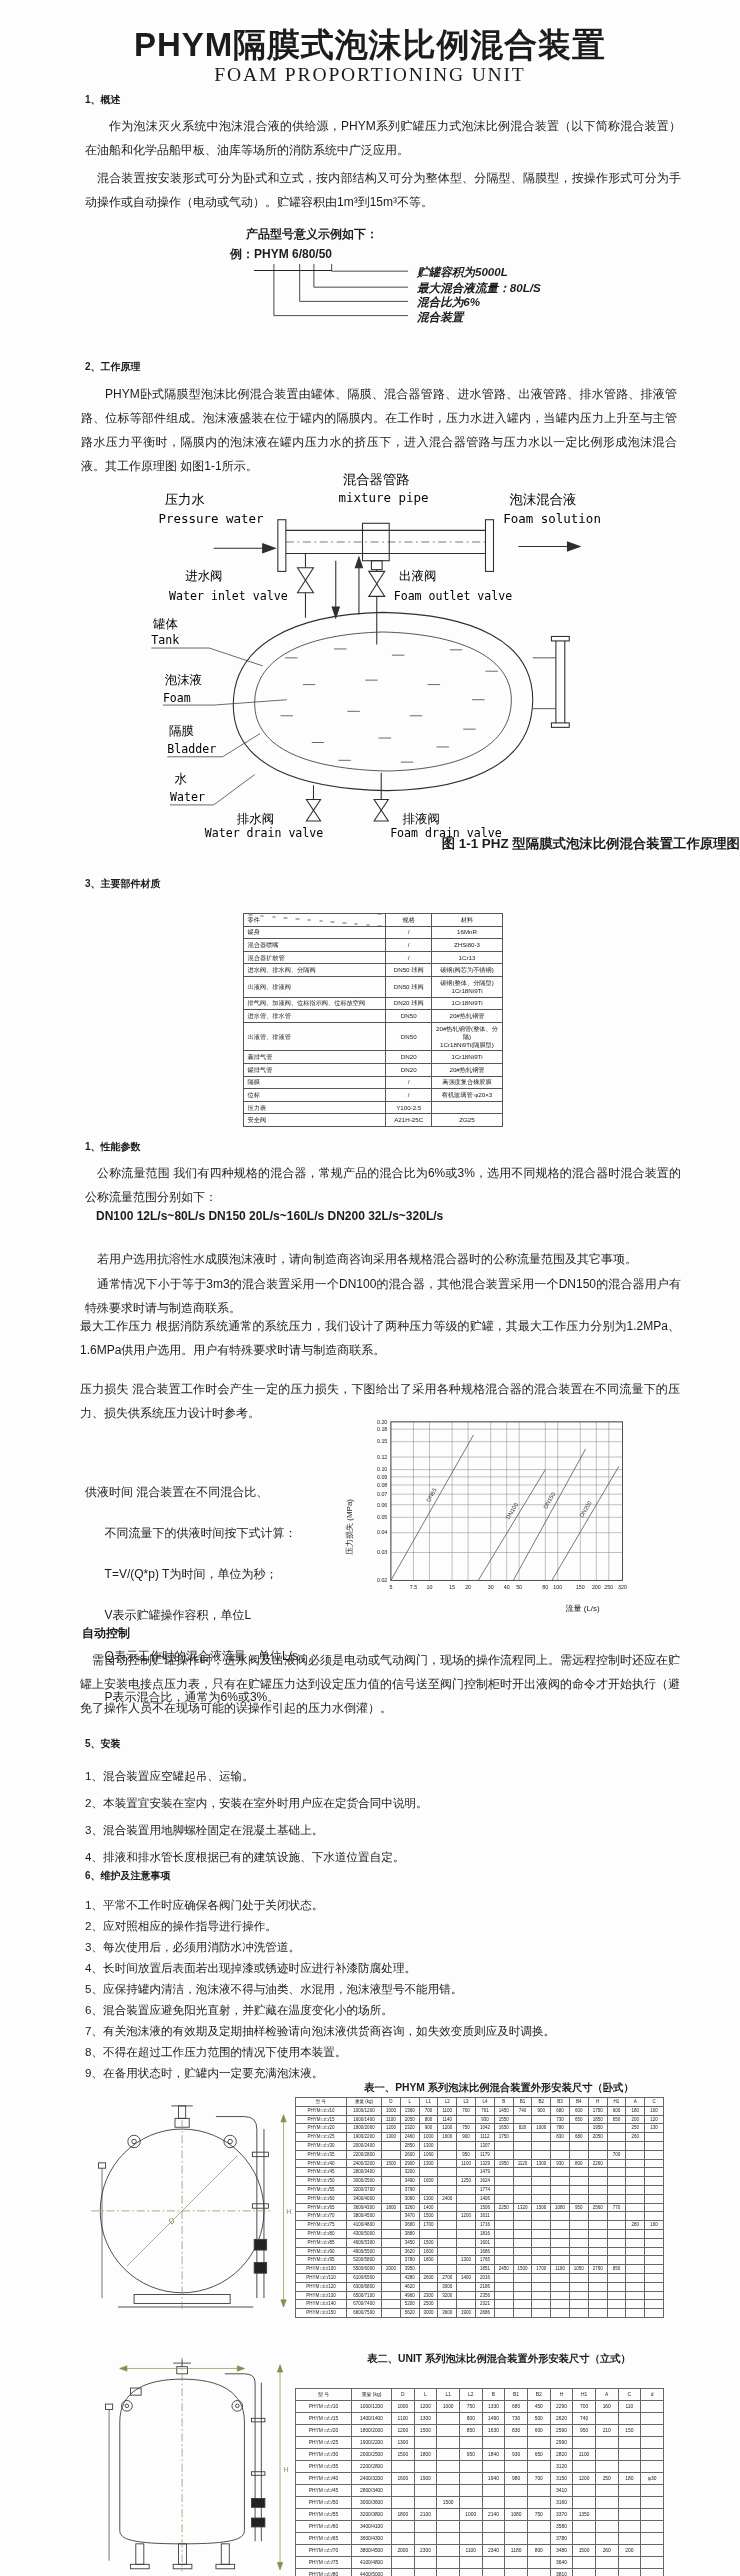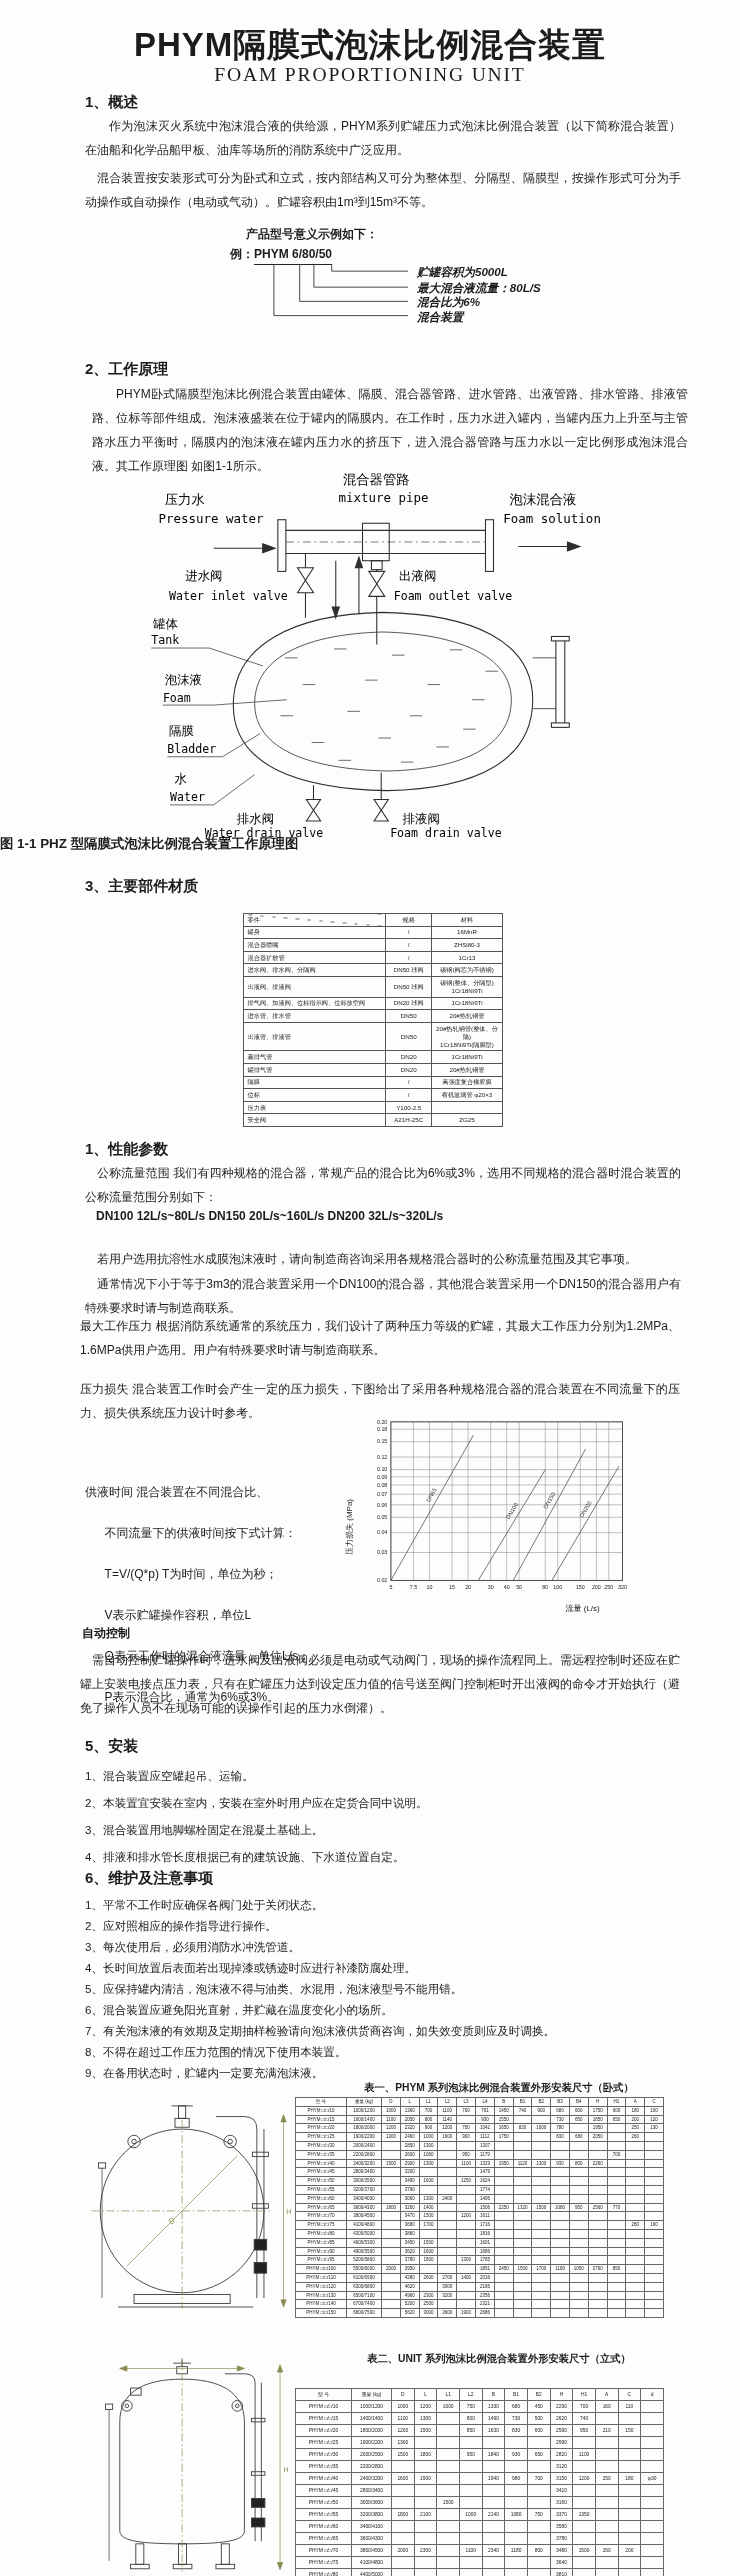--- a/index.html
+++ b/index.html
@@ -2,31 +2,31 @@
 <html style="font-size:14.3px"><head>
 <meta charset="utf-8">
 <style>
   html,body{margin:0;padding:0;background:#e8e8e8;}
   .page{position:relative;width:740px;height:2576px;background:#fdfdfd;color:#1c1c1c;
         font-family:"Liberation Sans",sans-serif;overflow:hidden;margin:0 auto;}
   .abs{position:absolute;}
   .title{left:0;top:23px;width:740px;text-align:center;font-size:33px;font-weight:900;letter-spacing:0.9px;}
   .subtitle{left:0;top:64px;width:740px;text-align:center;font-size:19.6px;letter-spacing:1.8px;
             font-family:"Liberation Serif",serif;}
-  .h{font-size:15px;font-weight:bold;}
+  .h{font-size:10px;font-weight:bold;}
   .body{font-size:12px;line-height:24px;text-align:justify;margin:0;}
   .ind2{text-indent:2em;}
   .ind1{text-indent:1em;}
   .bold{font-weight:bold;}
   .item{font-size:11.6px;}
   .inst .item{line-height:27px;}
   .maint .item{line-height:21px;}
   .supply div{font-size:12px;line-height:23px;margin-top:18px;}
   .supply .s-ind{padding-left:19.6px;}
-  .code-underline{border-bottom:0.9px solid #222;padding-bottom:3px;}
+  .code-underline{border-bottom:0.9px solid #222;padding-bottom:9px;}
   .callout-label{font-size:11.6px;font-weight:bold;line-height:15.6px;font-style:italic;}
   .caption{font-size:13.4px;font-weight:600;}
   
   .mat table{border-collapse:collapse;width:260px;table-layout:fixed;}
   .mat th,.mat td{border:0.9px solid #555;font-size:6.2px;line-height:8px;padding:1.8px 1.8px;
                   text-align:center;white-space:pre-line;font-weight:normal;}
   .mat th:nth-child(1),.mat td:nth-child(1){width:136px;text-align:left;padding-left:3.6px;}
   .mat th:nth-child(2),.mat td:nth-child(2){width:41px;}
   .mat th:nth-child(1){background:linear-gradient(to top right,#fdfdfd 49.4%,#666 49.4%,#666 50.6%,#fdfdfd 50.6%);
                        vertical-align:bottom;}
@@ -66,21 +66,21 @@
       <polyline points="48,0 48,42 170,42"></polyline>
       <polyline points="19,0 19,58 170,58"></polyline>
     </g>
   </svg>
   <div class="abs callout-label" style="left:417px;top:264px">贮罐容积为5000L</div>
   <div class="abs callout-label" style="left:417px;top:280px">最大混合液流量：80L/S</div>
   <div class="abs callout-label" style="left:417px;top:294px">混合比为6%</div>
   <div class="abs callout-label" style="left:417px;top:309px">混合装置</div>
 
   <div class="abs h" style="left:85px;top:360px">2、工作原理</div>
-  <p class="abs body ind2" style="left:92px;top:382px;width:596px">PHYM卧式隔膜型泡沫比例混合装置由罐体、隔膜、混合器管路、进水管路、出液管路、排水管路、排液管路、位标等部件组成。泡沫液盛装在位于罐内的隔膜内。在工作时，压力水进入罐内，当罐内压力上升至与主管路水压力平衡时，隔膜内的泡沫液在罐内压力水的挤压下，进入混合器管路与压力水以一定比例形成泡沫混合液。其工作原理图 如图1-1所示。</p>
+  <p class="abs body ind2" style="left:81px;top:382px;width:596px">PHYM卧式隔膜型泡沫比例混合装置由罐体、隔膜、混合器管路、进水管路、出液管路、排水管路、排液管路、位标等部件组成。泡沫液盛装在位于罐内的隔膜内。在工作时，压力水进入罐内，当罐内压力上升至与主管路水压力平衡时，隔膜内的泡沫液在罐内压力水的挤压下，进入混合器管路与压力水以一定比例形成泡沫混合液。其工作原理图 如图1-1所示。</p>
 
   <svg class="abs" style="left:80px;top:466px" width="606" height="373" viewBox="0 0 680 418">
     <g stroke="#2e2e2e" stroke-width="1.2" fill="none">
 
       <rect x="222" y="60" width="9" height="58"></rect>
       <rect x="455" y="60" width="9" height="58"></rect>
       <line x1="231" y1="72" x2="455" y2="72"></line>
       <line x1="231" y1="98" x2="455" y2="98"></line>
       <line x1="231" y1="85" x2="455" y2="85" stroke-dasharray="9,4,2,4" stroke-width="0.7"></line>
 
@@ -172,21 +172,21 @@
     <text x="100" y="302" font-size="14">隔膜</text>
     <text class="dg-en" x="98" y="322" font-size="13">Bladder</text>
     <text x="106" y="356" font-size="14">水</text>
     <text class="dg-en" x="101" y="376" font-size="13">Water</text>
     <text x="176" y="400" font-size="14">排水阀</text>
     <text class="dg-en" x="140" y="416" font-size="13">Water drain valve</text>
     <text x="362" y="400" font-size="14">排液阀</text>
     <text class="dg-en" x="348" y="416" font-size="13">Foam drain valve</text>
   </svg>
 
-  <div class="abs caption" style="left:0;top:835px;width:740px;text-align:left">图 1-1 PHZ 型隔膜式泡沫比例混合装置工作原理图</div>
+  <div class="abs caption" style="left:0;top:835px;width:740px;text-align:right">图 1-1 PHZ 型隔膜式泡沫比例混合装置工作原理图</div>
 
   <div class="abs h" style="left:85px;top:877px">3、主要部件材质</div>
   <div class="abs mat" style="left:243px;top:913px">
       <table>
         <thead>
           <tr>
             <th>零件</th>
             <th>规格</th>
             <th>材料</th>
           </tr>

